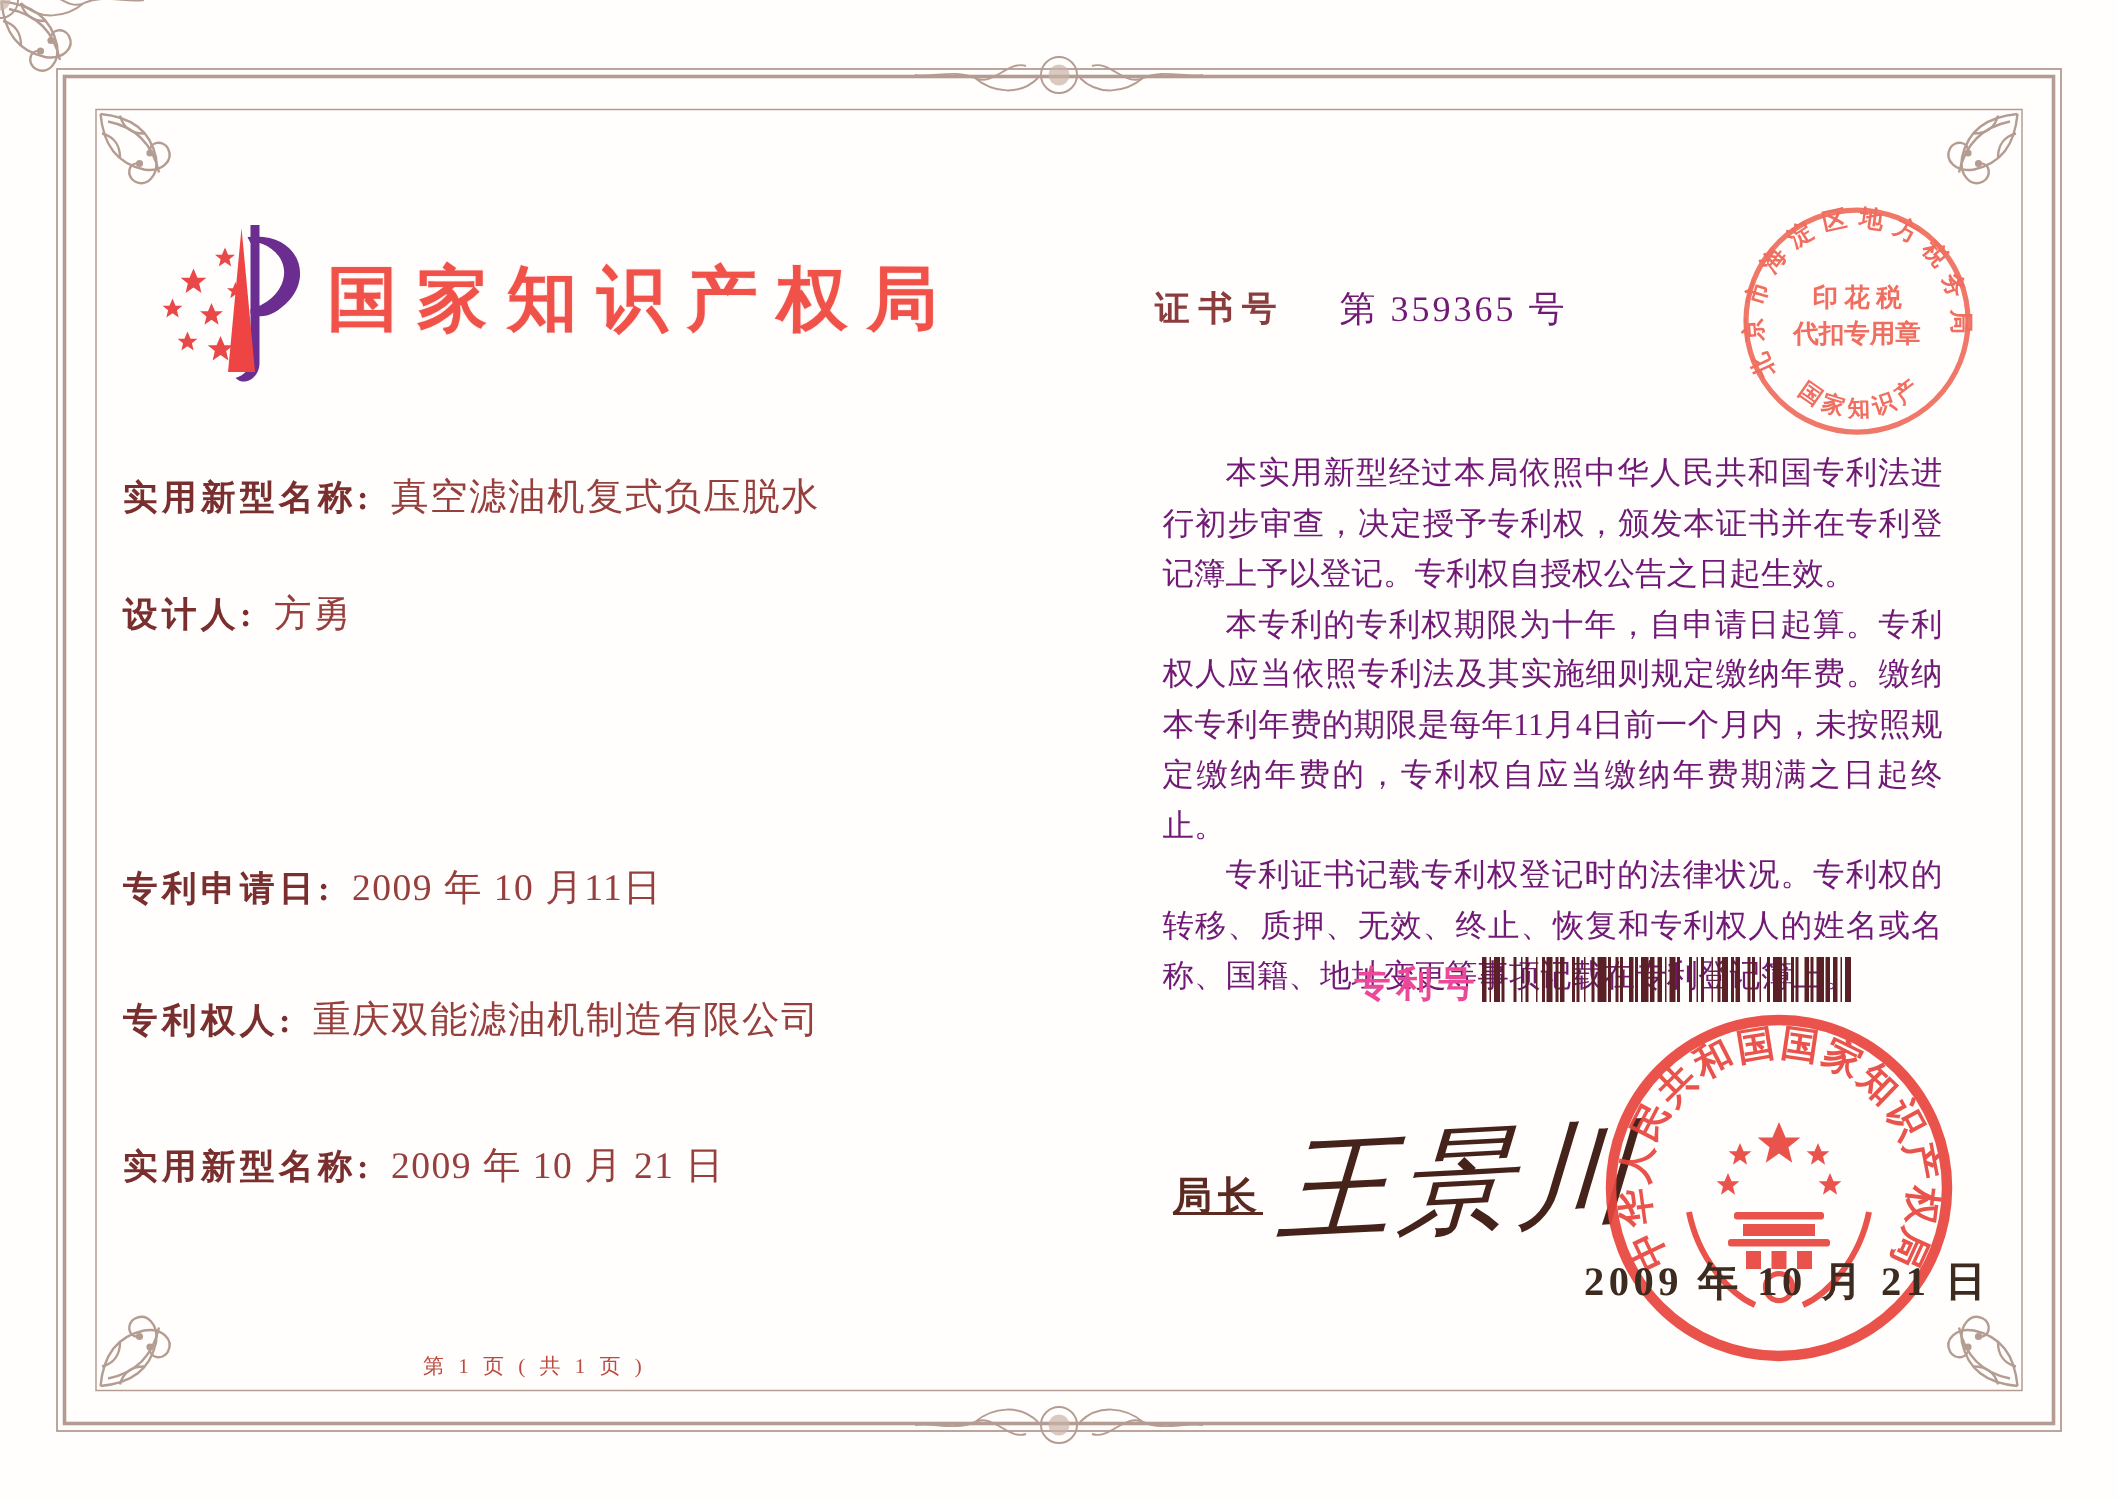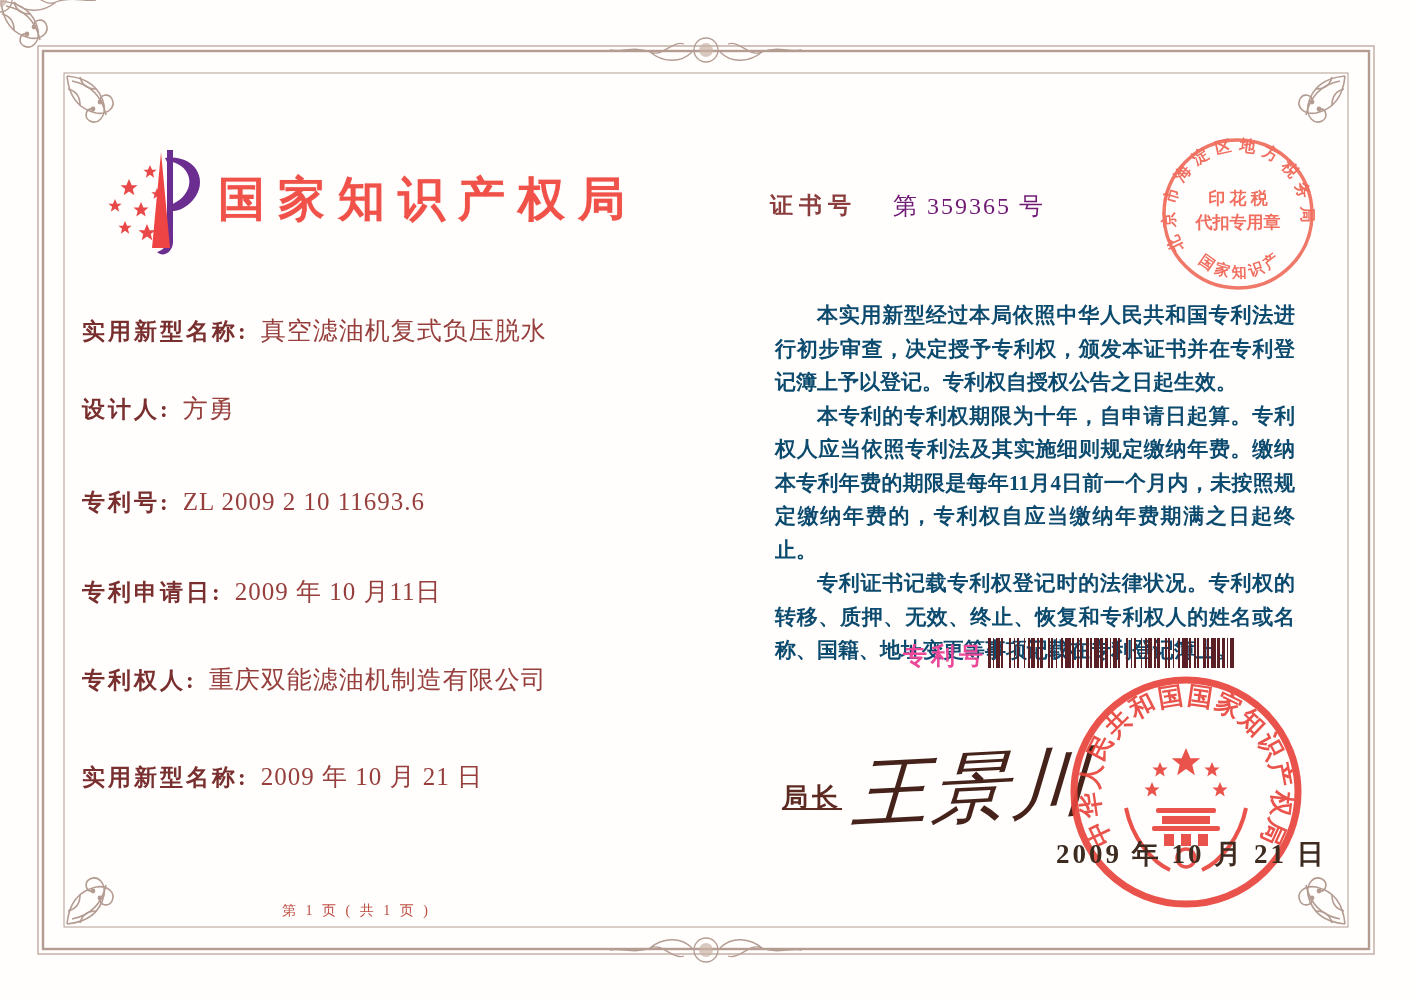--- a/index.html
+++ b/index.html
@@ -23,22 +23,22 @@
 
   
   .field { position:absolute; left:82px; white-space:nowrap; }
   .field .lbl { font-size:23px; font-weight:bold; color:#7a2f2f; letter-spacing:3px; }
   .field .val { font-size:25px; color:#963f3c; letter-spacing:1px; margin-left:8px; }
   .f0 { top:293px;margin-top:21px; } .f1 { top:392px; } .f2 { top:487px; }
   .f3 { top:575px;text-align:center; } .f4 { top:663px; } .f5 { top:760px; }
 
   
   .body-text { position:absolute; left:775px; top:299px; width:520px;
-               font-size:21px; line-height:33.5px; color:#0c4a6e;
-               text-align:justify; font-weight:bold; }
+               font-size:21px; line-height:33.5px; color:#701a75;
+               text-align:justify; font-weight:normal; }
   .body-text p { text-indent:2em; margin:0; }
 
   
   .bc-label { position:absolute; left:903px; top:640px; font-size:24px; font-weight:bold;
               color:#ec4899; letter-spacing:4px; }
   .barcode { position:absolute; left:988px; top:638px; width:252px; height:30px; }
 
   
   .sig-label { position:absolute; left:782px; top:780px; font-size:26px; font-weight:bold;
                color:#5d2a22; letter-spacing:4px;text-decoration:underline; }
@@ -121,24 +121,20 @@
     <text x="88" y="102" text-anchor="middle" font-size="17" fill="#ef5f4e" font-weight="bold">代扣专用章</text>
   </svg>
 
   <div class="field f0">
     <span class="lbl">实用新型名称:</span>
     <span class="val">真空滤油机复式负压脱水</span>
   </div>
   <div class="field f1">
     <span class="lbl">设计人:</span>
     <span class="val">方勇</span>
-  </div>
-  <div class="field f2">
-    <span class="lbl">专利号:</span>
-    <span class="val">ZL 2009 2 10 11693.6</span>
   </div>
   <div class="field f3">
     <span class="lbl">专利申请日:</span>
     <span class="val">2009 年 10 月11日</span>
   </div>
   <div class="field f4">
     <span class="lbl">专利权人:</span>
     <span class="val">重庆双能滤油机制造有限公司</span>
   </div>
   <div class="field f5">

